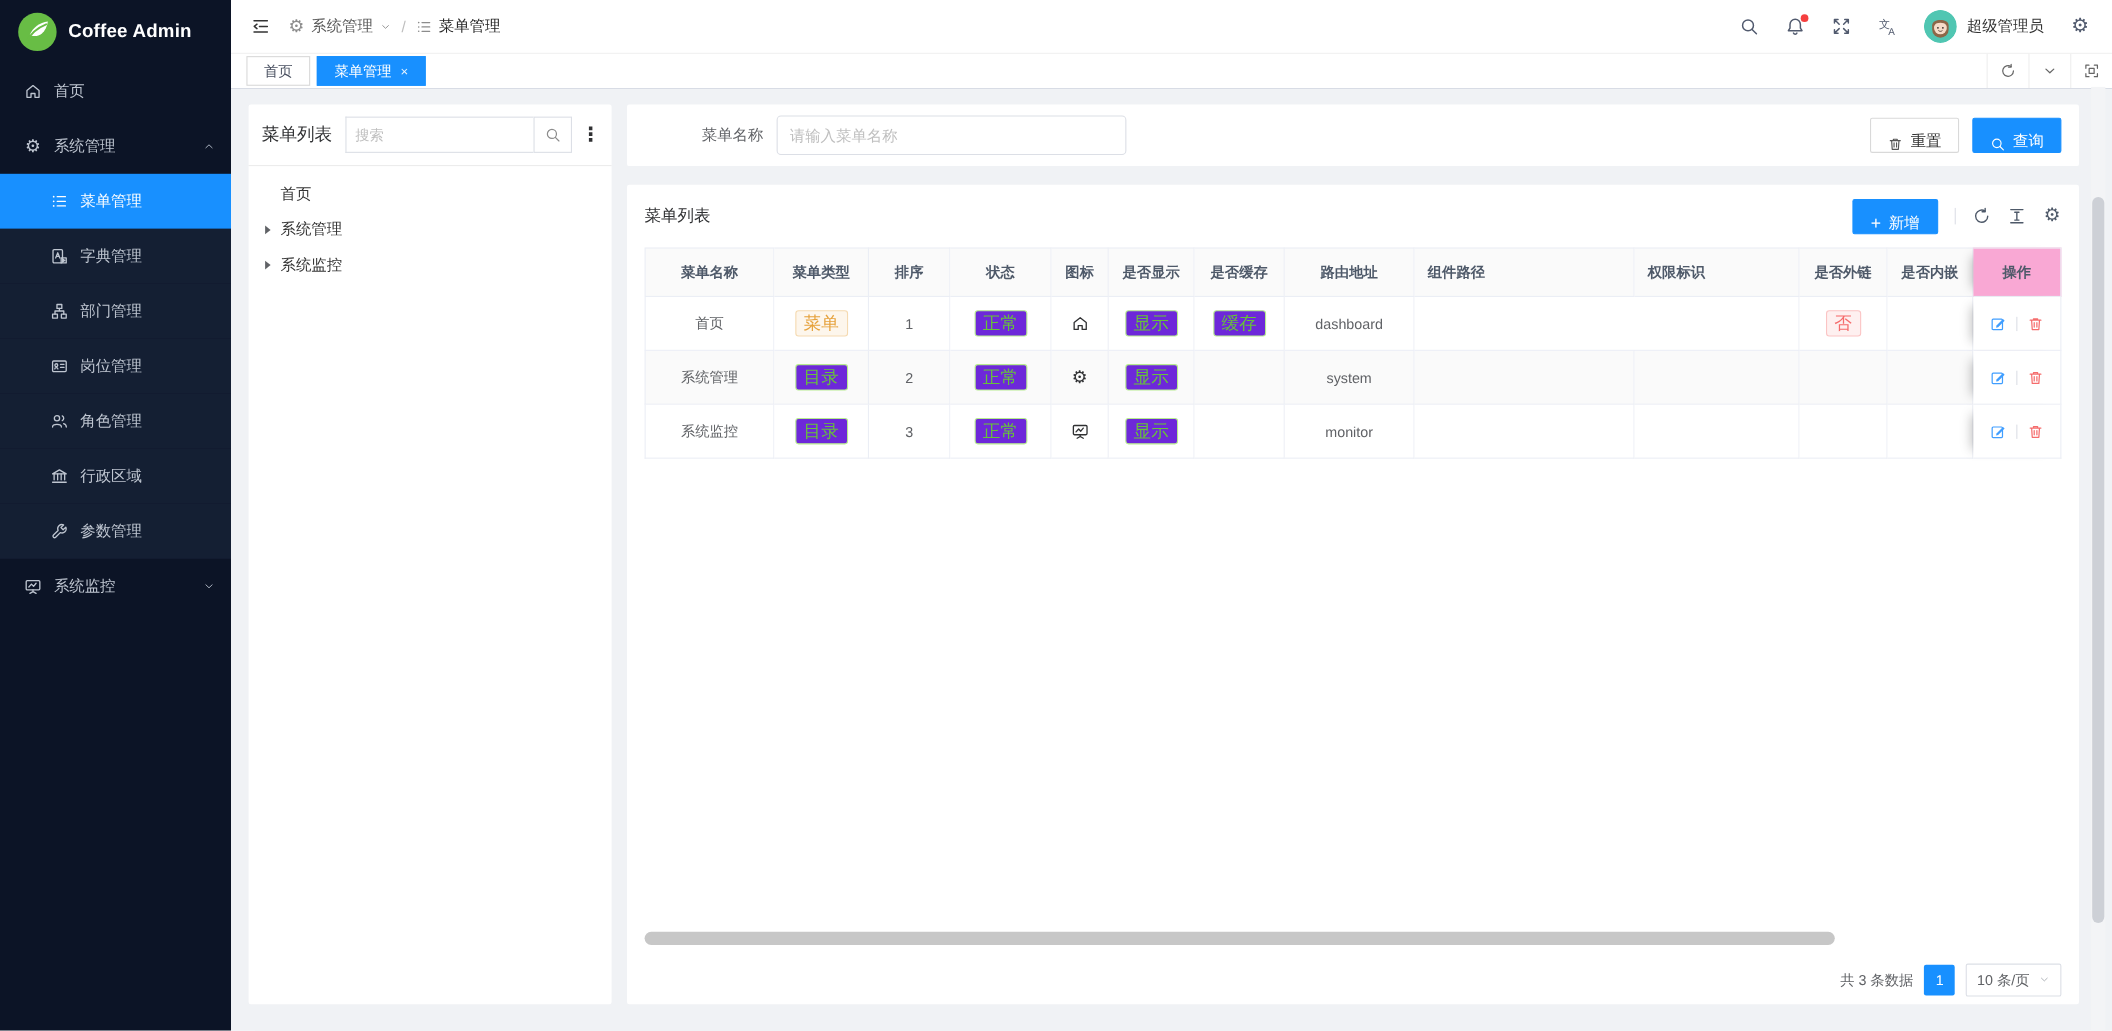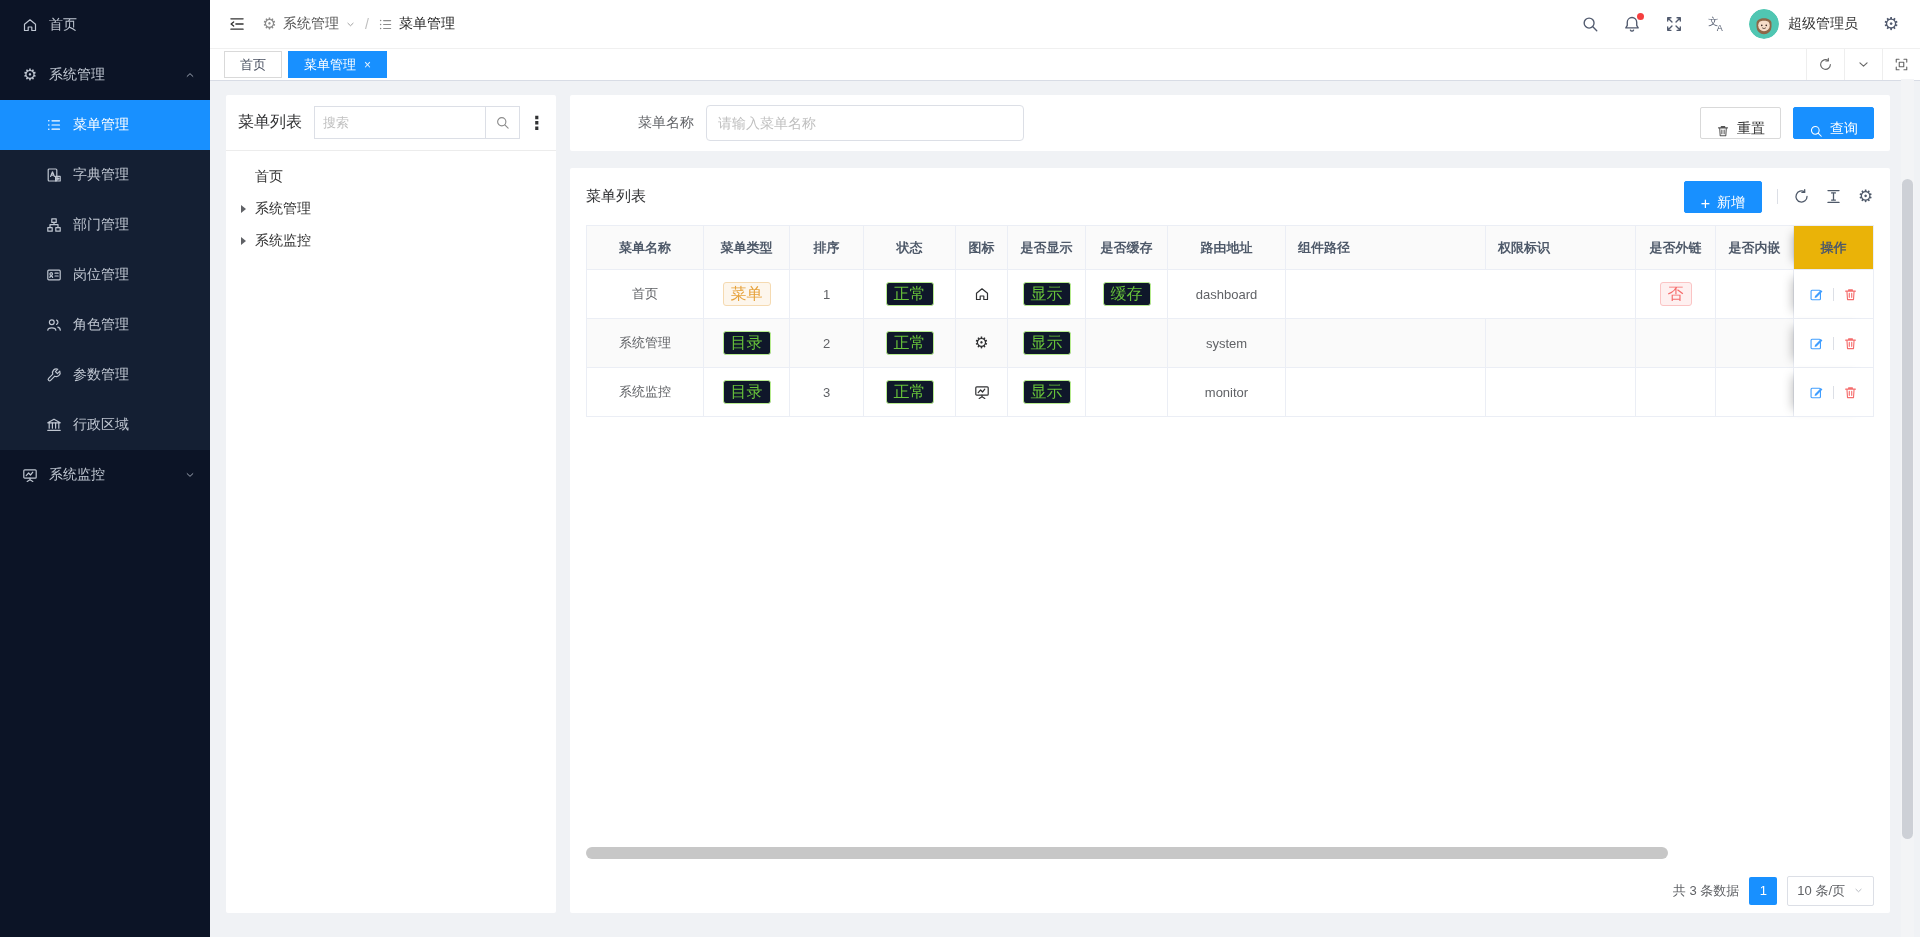--- a/index.html
+++ b/index.html
@@ -99,24 +99,24 @@
   .tcell{display:flex;align-items:center;justify-content:center;border-right:1px solid #ebeef5;border-bottom:1px solid #ebeef5;box-sizing:border-box;flex-shrink:0;padding:0 6px;overflow:hidden;white-space:nowrap;}
   .tcell.flex1{flex:1 1 0;width:auto;min-width:0;}
   .tcell.left{justify-content:flex-start;padding-left:12px;}
   .tcell.c0{border-left:1px solid #ebeef5;}
   .th{height:45px;background:#fafafa;color:#4e5969;font-weight:bold;border-top:1px solid #ebeef5;}
   .td{height:49px;color:#606266;background:#fff;}
   .trow.striped .td:not(.pinned){background:#fafafa;}
   .td .uni{font-size:16px;color:#303133;}
   .td .icw{color:#303133;}
   .pinned{position:relative;background:#fff;box-shadow:-9px 0 10px -8px rgba(0,0,0,.28);}
-  .th.pinned{background:#eab308;}
+  .th.pinned{background:#f9a8d4;}
 
   .tag{height:22px;display:inline-flex;align-items:center;padding:0 7px;border-radius:3px;border:1px solid;font-size:16px;}
-  .tag.success{color:var(--success,#67c23a);background:#0f172a;border-color:#b7eb8f;}
+  .tag.success{color:var(--success,#67c23a);background:#6d28d9;border-color:#b7eb8f;}
   .tag.warning{color:var(--warning,#e6a23c);background:#fdf6ec;border-color:#f5dab1;}
   .tag.danger{color:var(--danger,#f56c6c);background:#fef0f0;border-color:#fbc4c4;}
 
   .op{width:15px;height:15px;color:#409eff;cursor:pointer;display:inline-flex;}
   .op svg{width:100%;height:100%;}
   .op.danger{color:#f56c6c;}
   .opsep{width:1px;height:13px;background:#dcdfe6;margin:0 9px;}
 
   .tspacer{flex:1;}
   .hscroll{height:12px;position:relative;margin-bottom:9px;flex-shrink:0;}
@@ -130,20 +130,28 @@
   
   .page-vscroll{position:absolute;right:6px;top:79px;bottom:0;width:13px;background:#f3f4f6;}
   .page-vthumb{position:absolute;left:1px;right:1px;top:100px;height:660px;background:#cdd0d6;border-radius:6px;}
 </style>
 </head>
 <body>
 
 <div class="app">
 
   <aside class="sidebar">
+    <div class="logo">
+      <svg class="logo-mark" viewBox="0 0 34 34">
+        <circle cx="17" cy="17" r="16.5" fill="#68bd45"></circle>
+        <path d="M26 8c-7 1-13 5-15.5 11.5 2.5 1.6 7.2 1.5 10.2-1C23.6 16 25.5 12 26 8z" fill="#fff"></path>
+        <path d="M7.5 25.5C11 18.5 17 13.5 24.5 10.5" stroke="#68bd45" stroke-width="1.6" fill="none" stroke-linecap="round"></path>
+      </svg>
+      <span class="logo-text">Coffee Admin</span>
+    </div>
     <nav class="menu" id="sidebar-menu">
         <div class="menu-item">
           <span class="icw ">
             <svg viewBox="0 0 16 16" fill="none" stroke="currentColor" stroke-width="1.2" stroke-linecap="round" stroke-linejoin="round">
               <path d="M2.5 7.2 8 2.8l5.5 4.4V13.5H9.8V10H6.2v3.5H2.5z"></path>
             </svg>
           </span>
           <span class="mi-label">首页</span>
         </div>
         <div class="menu-item">
@@ -208,33 +216,33 @@
               <circle cx="5.8" cy="5.2" r="2.4"></circle>
               <path d="M1.8 13.2c0-3.2 8-3.2 8 0"></path>
               <path d="M10.6 3.1a2.4 2.4 0 0 1 0 4.3M11.8 10.1c1.7.5 2.5 1.6 2.5 3.1"></path>
             </svg>
           </span>
           <span class="mi-label">角色管理</span>
         </div>
         <div class="menu-item sub">
           <span class="icw ">
             <svg viewBox="0 0 16 16" fill="none" stroke="currentColor" stroke-width="1.2" stroke-linecap="round" stroke-linejoin="round">
-              <path d="M13.8 4.2a3.8 3.8 0 0 1-5 5l-4.2 4.2a1.4 1.4 0 0 1-2-2L6.8 7.2a3.8 3.8 0 0 1 5-5L9.4 4.6l2 2z"></path>
-            </svg>
-          </span>
-          <span class="mi-label">参数管理</span>
-        </div>
-        <div class="menu-item sub">
-          <span class="icw ">
-            <svg viewBox="0 0 16 16" fill="none" stroke="currentColor" stroke-width="1.2" stroke-linecap="round" stroke-linejoin="round">
               <path d="M1.8 5.8 8 2.2l6.2 3.6z"></path>
               <path d="M3.2 5.8v5.4M6.4 5.8v5.4M9.6 5.8v5.4M12.8 5.8v5.4M1.8 13.4h12.4"></path>
             </svg>
           </span>
           <span class="mi-label">行政区域</span>
+        </div>
+        <div class="menu-item sub">
+          <span class="icw ">
+            <svg viewBox="0 0 16 16" fill="none" stroke="currentColor" stroke-width="1.2" stroke-linecap="round" stroke-linejoin="round">
+              <path d="M13.8 4.2a3.8 3.8 0 0 1-5 5l-4.2 4.2a1.4 1.4 0 0 1-2-2L6.8 7.2a3.8 3.8 0 0 1 5-5L9.4 4.6l2 2z"></path>
+            </svg>
+          </span>
+          <span class="mi-label">参数管理</span>
         </div>
         <div class="menu-item">
           <span class="icw ">
             <svg viewBox="0 0 16 16" fill="none" stroke="currentColor" stroke-width="1.2" stroke-linecap="round" stroke-linejoin="round">
               <rect x="1.8" y="2.8" width="12.4" height="8.4" rx="1"></rect>
               <path d="M4.2 8.6 6.6 6l1.9 2 2.3-2.8"></path>
               <path d="M8 11.2v1.6M5.2 14.4 8 12.8l2.8 1.6"></path>
             </svg>
           </span>
           <span class="mi-label">系统监控</span>

